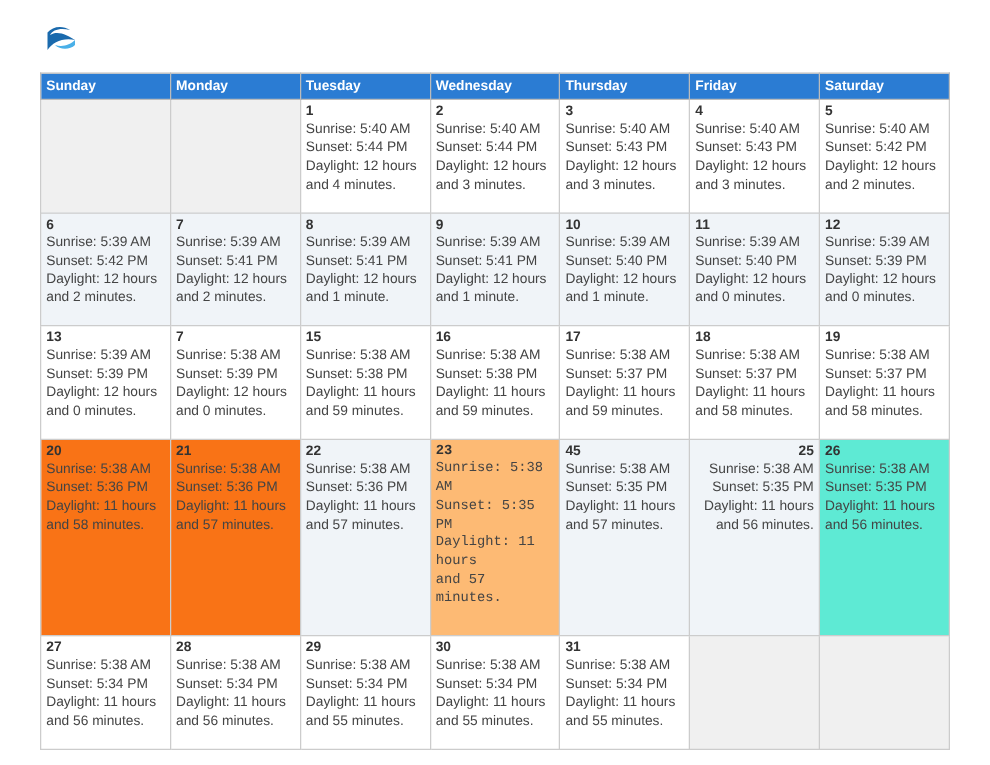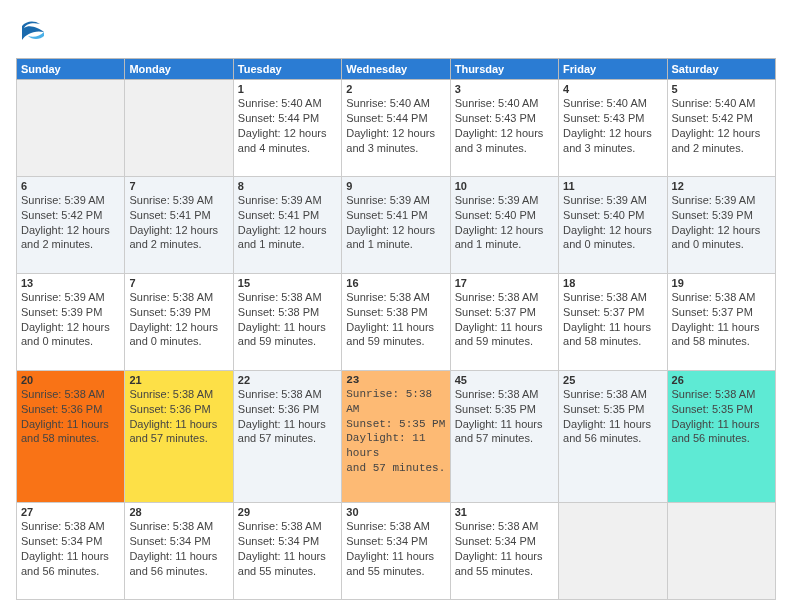--- a/index.html
+++ b/index.html
@@ -6,21 +6,21 @@
     body {
       font-family: Arial, sans-serif;
       background: #fff;
       width: 792px;
       height: 612px;
       overflow: hidden;
     }
     .page {
       width: 792px;
       height: 612px;
-      padding: 12px 16px;
+      padding: 12px 32px;
       display: flex;
       flex-direction: column;
     }
     .header {
       display: flex;
       justify-content: space-between;
       align-items: flex-start;
       margin-bottom: 8px;
     }
     .title-block {
@@ -267,21 +267,21 @@
           </td>
         </tr>
         <tr>
           <td style="background: #f97316;">
             <span class="day-number">20</span>
             <div class="day-info" style="white-space: pre-line;">Sunrise: 5:38 AM
 Sunset: 5:36 PM
 Daylight: 11 hours
 and 58 minutes.</div>
           </td>
-          <td style="background: #fde047;">
+          <td style="background: #f97316;">
             <span class="day-number">21</span>
             <div class="day-info" style="white-space: pre-line;">Sunrise: 5:38 AM
 Sunset: 5:36 PM
 Daylight: 11 hours
 and 57 minutes.</div>
           </td>
           <td style="background: rgb(240, 244, 248);">
             <span class="day-number">22</span>
             <div class="day-info" style="white-space: pre-line;">Sunrise: 5:38 AM
 Sunset: 5:36 PM
@@ -295,21 +295,21 @@
 Daylight: 11 hours
 and 57 minutes.</div>
           </td>
           <td style="background: rgb(240, 244, 248);">
             <span class="day-number">45</span>
             <div class="day-info" style="white-space: pre-line;">Sunrise: 5:38 AM
 Sunset: 5:35 PM
 Daylight: 11 hours
 and 57 minutes.</div>
           </td>
-          <td style="background: rgb(240, 244, 248);">
+          <td style="background: rgb(240, 244, 248); text-align: right;">
             <span class="day-number">25</span>
             <div class="day-info" style="white-space: pre-line;">Sunrise: 5:38 AM
 Sunset: 5:35 PM
 Daylight: 11 hours
 and 56 minutes.</div>
           </td>
           <td style="background: #5eead4;">
             <span class="day-number">26</span>
             <div class="day-info" style="white-space: pre-line;">Sunrise: 5:38 AM
 Sunset: 5:35 PM

